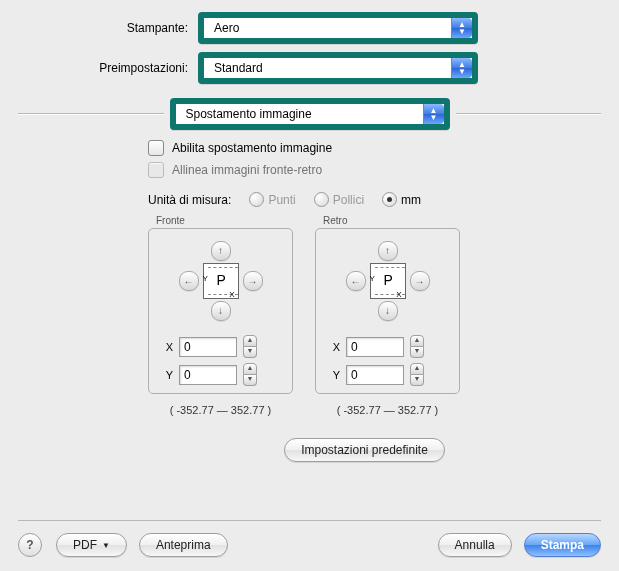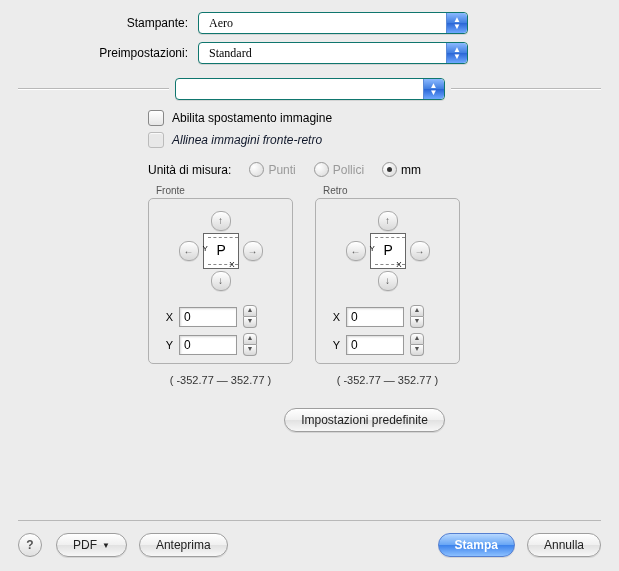--- a/index.html
+++ b/index.html
@@ -27,29 +27,28 @@
   }
   .label-col {
     width: 170px;
     text-align: right;
     padding-right: 10px;
     font-size: 12px;
   }
   .aqua-select {
     position: relative;
     background: #fff;
-    border: 1px solid #0f766e;
+    border: 6px solid #0f766e;
     border-radius: 4px;
     height: 20px;
     display: flex;
     align-items: center;
     padding: 0 28px 0 10px;
     font-size: 12px;
     box-shadow: 0 1px 0 rgba(0,0,0,0.1);
-    font-family: Liberation Serif, serif;
   }
   .aqua-select .cap {
     position: absolute;
     right: 0;
     top: 0;
     bottom: 0;
     width: 20px;
     background: linear-gradient(to bottom,#8bb9ff 0%, #3f7de0 50%, #2a66d6 51%, #6fa8ff 100%);
     border-left: 1px solid #5a89d6;
     border-top-right-radius: 4px;
@@ -80,22 +79,21 @@
     margin-left: 130px;
     margin-right: 20px;
   }
   .check-row {
     display: flex;
     align-items: center;
     margin: 6px 0;
     font-size: 12px;
   }
   .check-row.disabled {
-    color: #0f172a;
-    font-style: italic;
+    color: #737373;
   }
   .aqua-check {
     width: 14px;
     height: 14px;
     border: 1px solid #888;
     border-radius: 3px;
     background: linear-gradient(to bottom,#fff,#e6e6e6);
     margin-right: 8px;
     box-shadow: inset 0 1px 1px rgba(255,255,255,0.8);
   }
@@ -312,20 +310,21 @@
     <div class="label-col">Preimpostazioni:</div>
     <div class="aqua-select" style="width:230px">
       <span>Standard</span>
       <span class="cap">▲<br>▼</span>
     </div>
   </div>
 
   <div class="hr-row">
     <div class="line"></div>
     <div class="aqua-select" style="width:230px">
+      <span>Spostamento immagine</span>
       <span class="cap">▲<br>▼</span>
     </div>
     <div class="line"></div>
   </div>
 
   <div class="content">
 
     <div class="check-row">
       <div class="aqua-check"></div>
       <span>Abilita spostamento immagine</span>
@@ -451,21 +450,21 @@
     <span class="help-btn">
       <span>?</span>
     </span>
     <span class="aqua-btn pdf-arrow" style="margin-left:0">
       <span>PDF</span>
     </span>
     <span class="aqua-btn">
       <span>Anteprima</span>
     </span>
     <span class="spacer"></span>
+    <span class="aqua-btn">
+      <span>Annulla</span>
+    </span>
     <span class="aqua-btn primary">
       <span>Stampa</span>
     </span>
-    <span class="aqua-btn">
-      <span>Annulla</span>
-    </span>
   </div>
 
 </div>
 
 </body></html>

